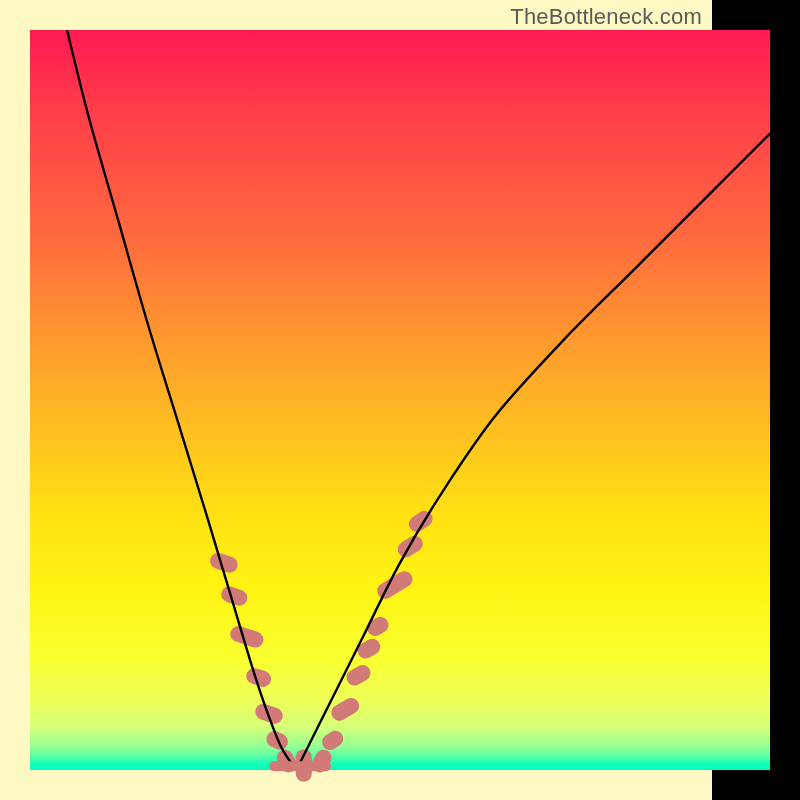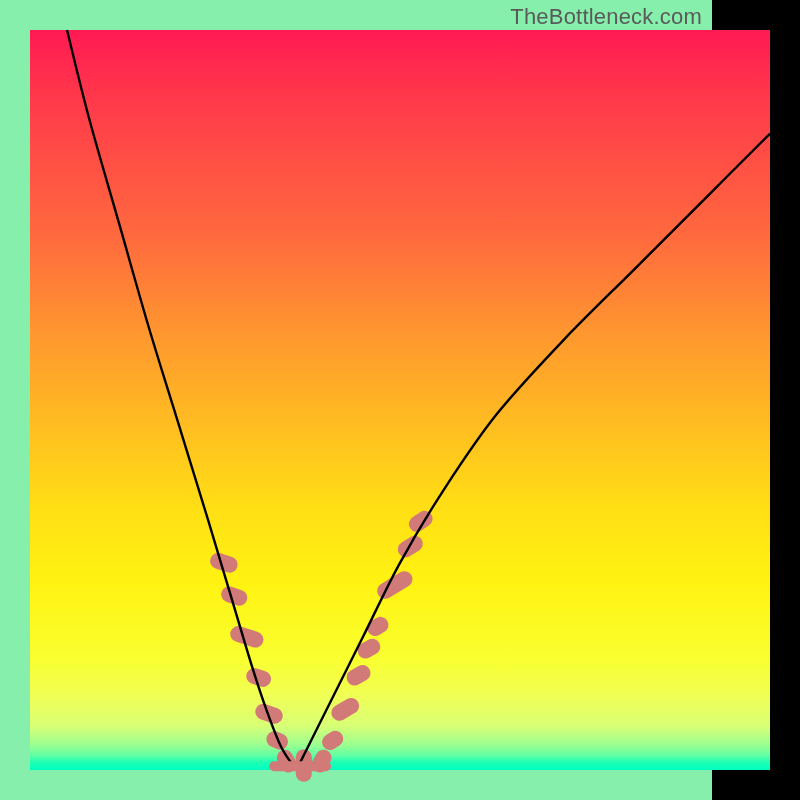--- a/index.html
+++ b/index.html
@@ -8,21 +8,21 @@
     width: 800px;
     height: 800px;
     overflow: hidden;
     background: #000;
     font-family: Arial, Helvetica, sans-serif;
   }
   .frame {
     position: relative;
     width: 712px;
     height: 800px;
-    background: #86efac;
+    background: #fef9c3;
   }
   .plot-area {
     position: absolute;
     left: 30px;
     top: 30px;
     width: 740px;
     height: 740px;
     
     background: linear-gradient(
       to bottom,

